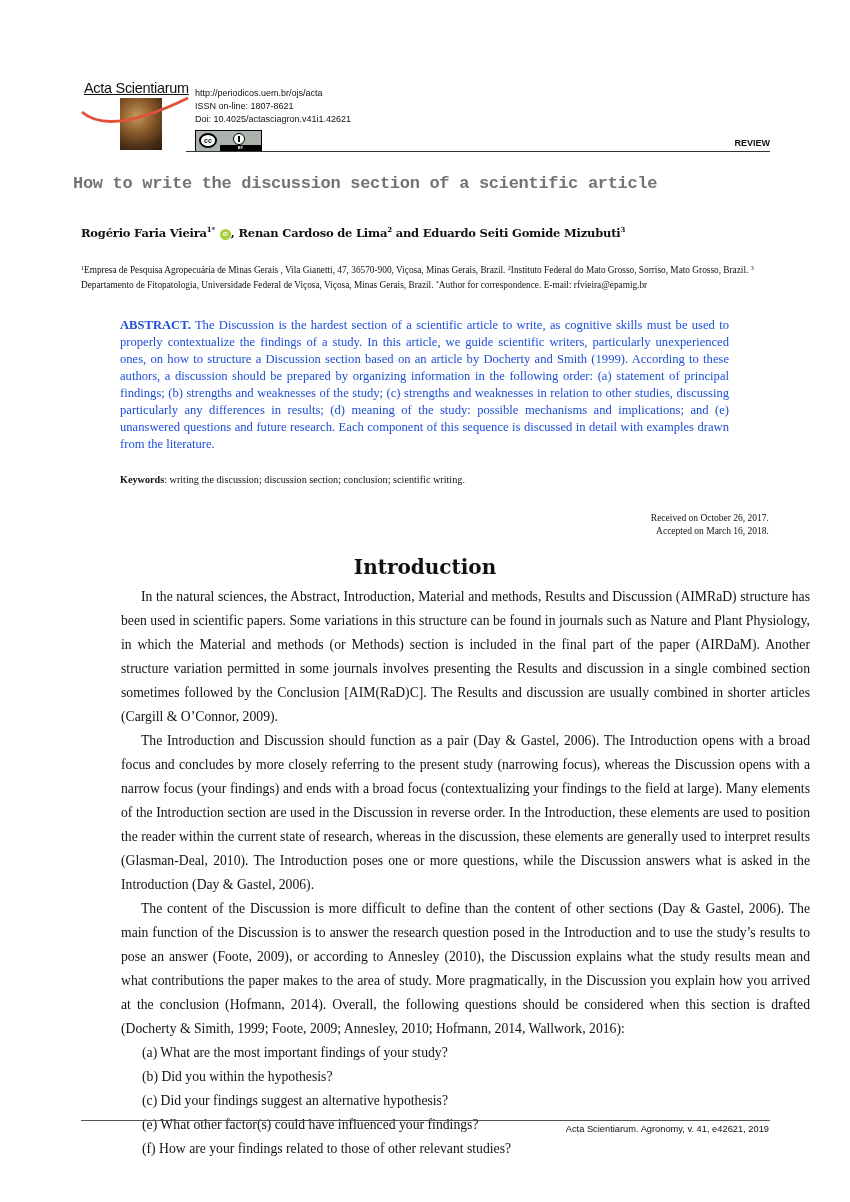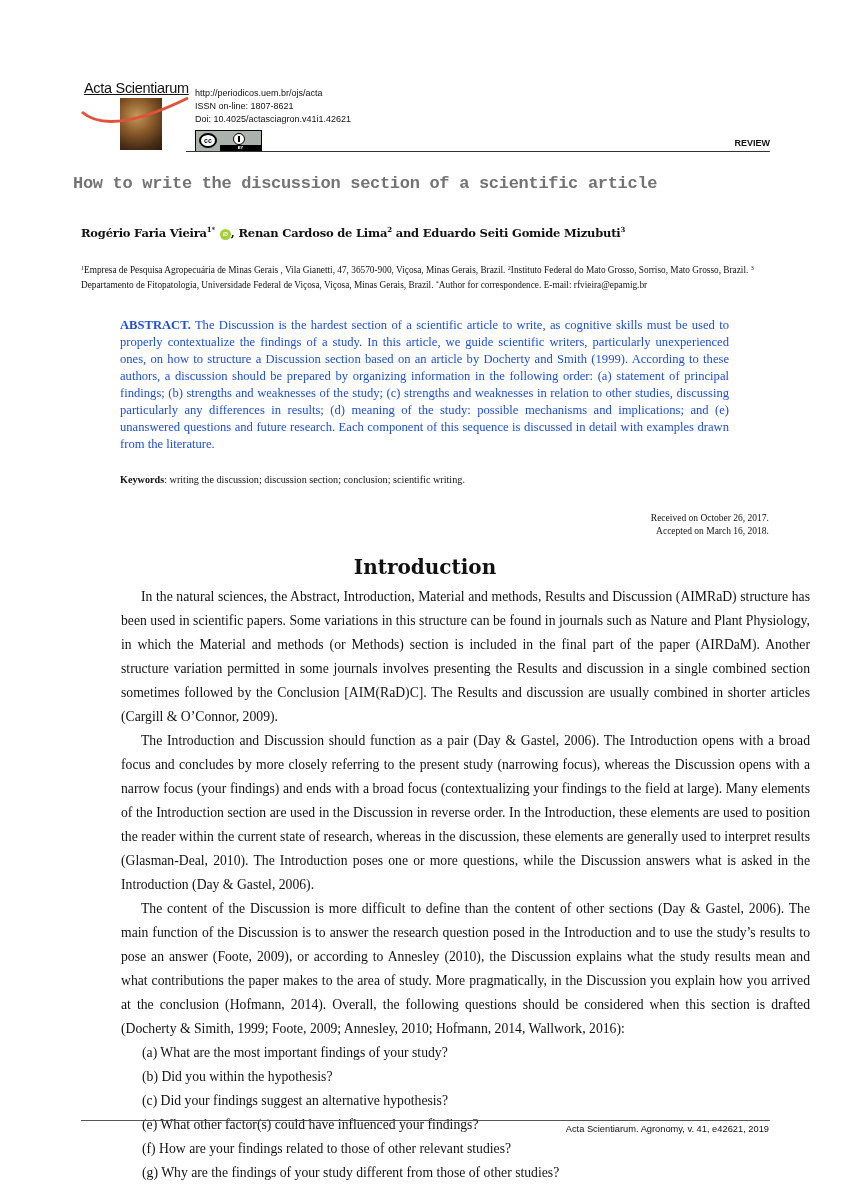--- a/index.html
+++ b/index.html
@@ -97,18 +97,17 @@
 <div id="intro">
   <p>In the natural sciences, the Abstract, Introduction, Material and methods, Results and Discussion (AIMRaD) structure has been used in scientific papers. Some variations in this structure can be found in journals such as Nature and Plant Physiology, in which the Material and methods (or Methods) section is included in the final part of the paper (AIRDaM). Another structure variation permitted in some journals involves presenting the Results and discussion in a single combined section sometimes followed by the Conclusion [AIM(RaD)C]. The Results and discussion are usually combined in shorter articles (Cargill &amp; O’Connor, 2009).</p>
   <p>The Introduction and Discussion should function as a pair (Day &amp; Gastel, 2006). The Introduction opens with a broad focus and concludes by more closely referring to the present study (narrowing focus), whereas the Discussion opens with a narrow focus (your findings) and ends with a broad focus (contextualizing your findings to the field at large). Many elements of the Introduction section are used in the Discussion in reverse order. In the Introduction, these elements are used to position the reader within the current state of research, whereas in the discussion, these elements are generally used to interpret results (Glasman-Deal, 2010). The Introduction poses one or more questions, while the Discussion answers what is asked in the Introduction (Day &amp; Gastel, 2006).</p>
   <p>The content of the Discussion is more difficult to define than the content of other sections (Day &amp; Gastel, 2006). The main function of the Discussion is to answer the research question posed in the Introduction and to use the study’s results to pose an answer (Foote, 2009), or according to Annesley (2010), the Discussion explains what the study results mean and what contributions the paper makes to the area of study. More pragmatically, in the Discussion you explain how you arrived at the conclusion (Hofmann, 2014). Overall, the following questions should be considered when this section is drafted (Docherty &amp; Simith, 1999; Foote, 2009; Annesley, 2010; Hofmann, 2014, Wallwork, 2016):</p>
   <ol>
     <li>(a) What are the most important findings of your study?</li>
     <li>(b) Did you within the hypothesis?</li>
     <li>(c) Did your findings suggest an alternative hypothesis?</li>
     <li>(e) What other factor(s) could have influenced your findings?</li>
     <li>(f) How are your findings related to those of other relevant studies?</li>
-    <li>(g) Why are the findings of your study different from those of other studies?</li>
   </ol>
 </div>
 
 <div id="footer-rule"></div>
 <div id="footer">Acta Scientiarum. Agronomy, v. 41, e42621, 2019</div>
 
 </body></html>

